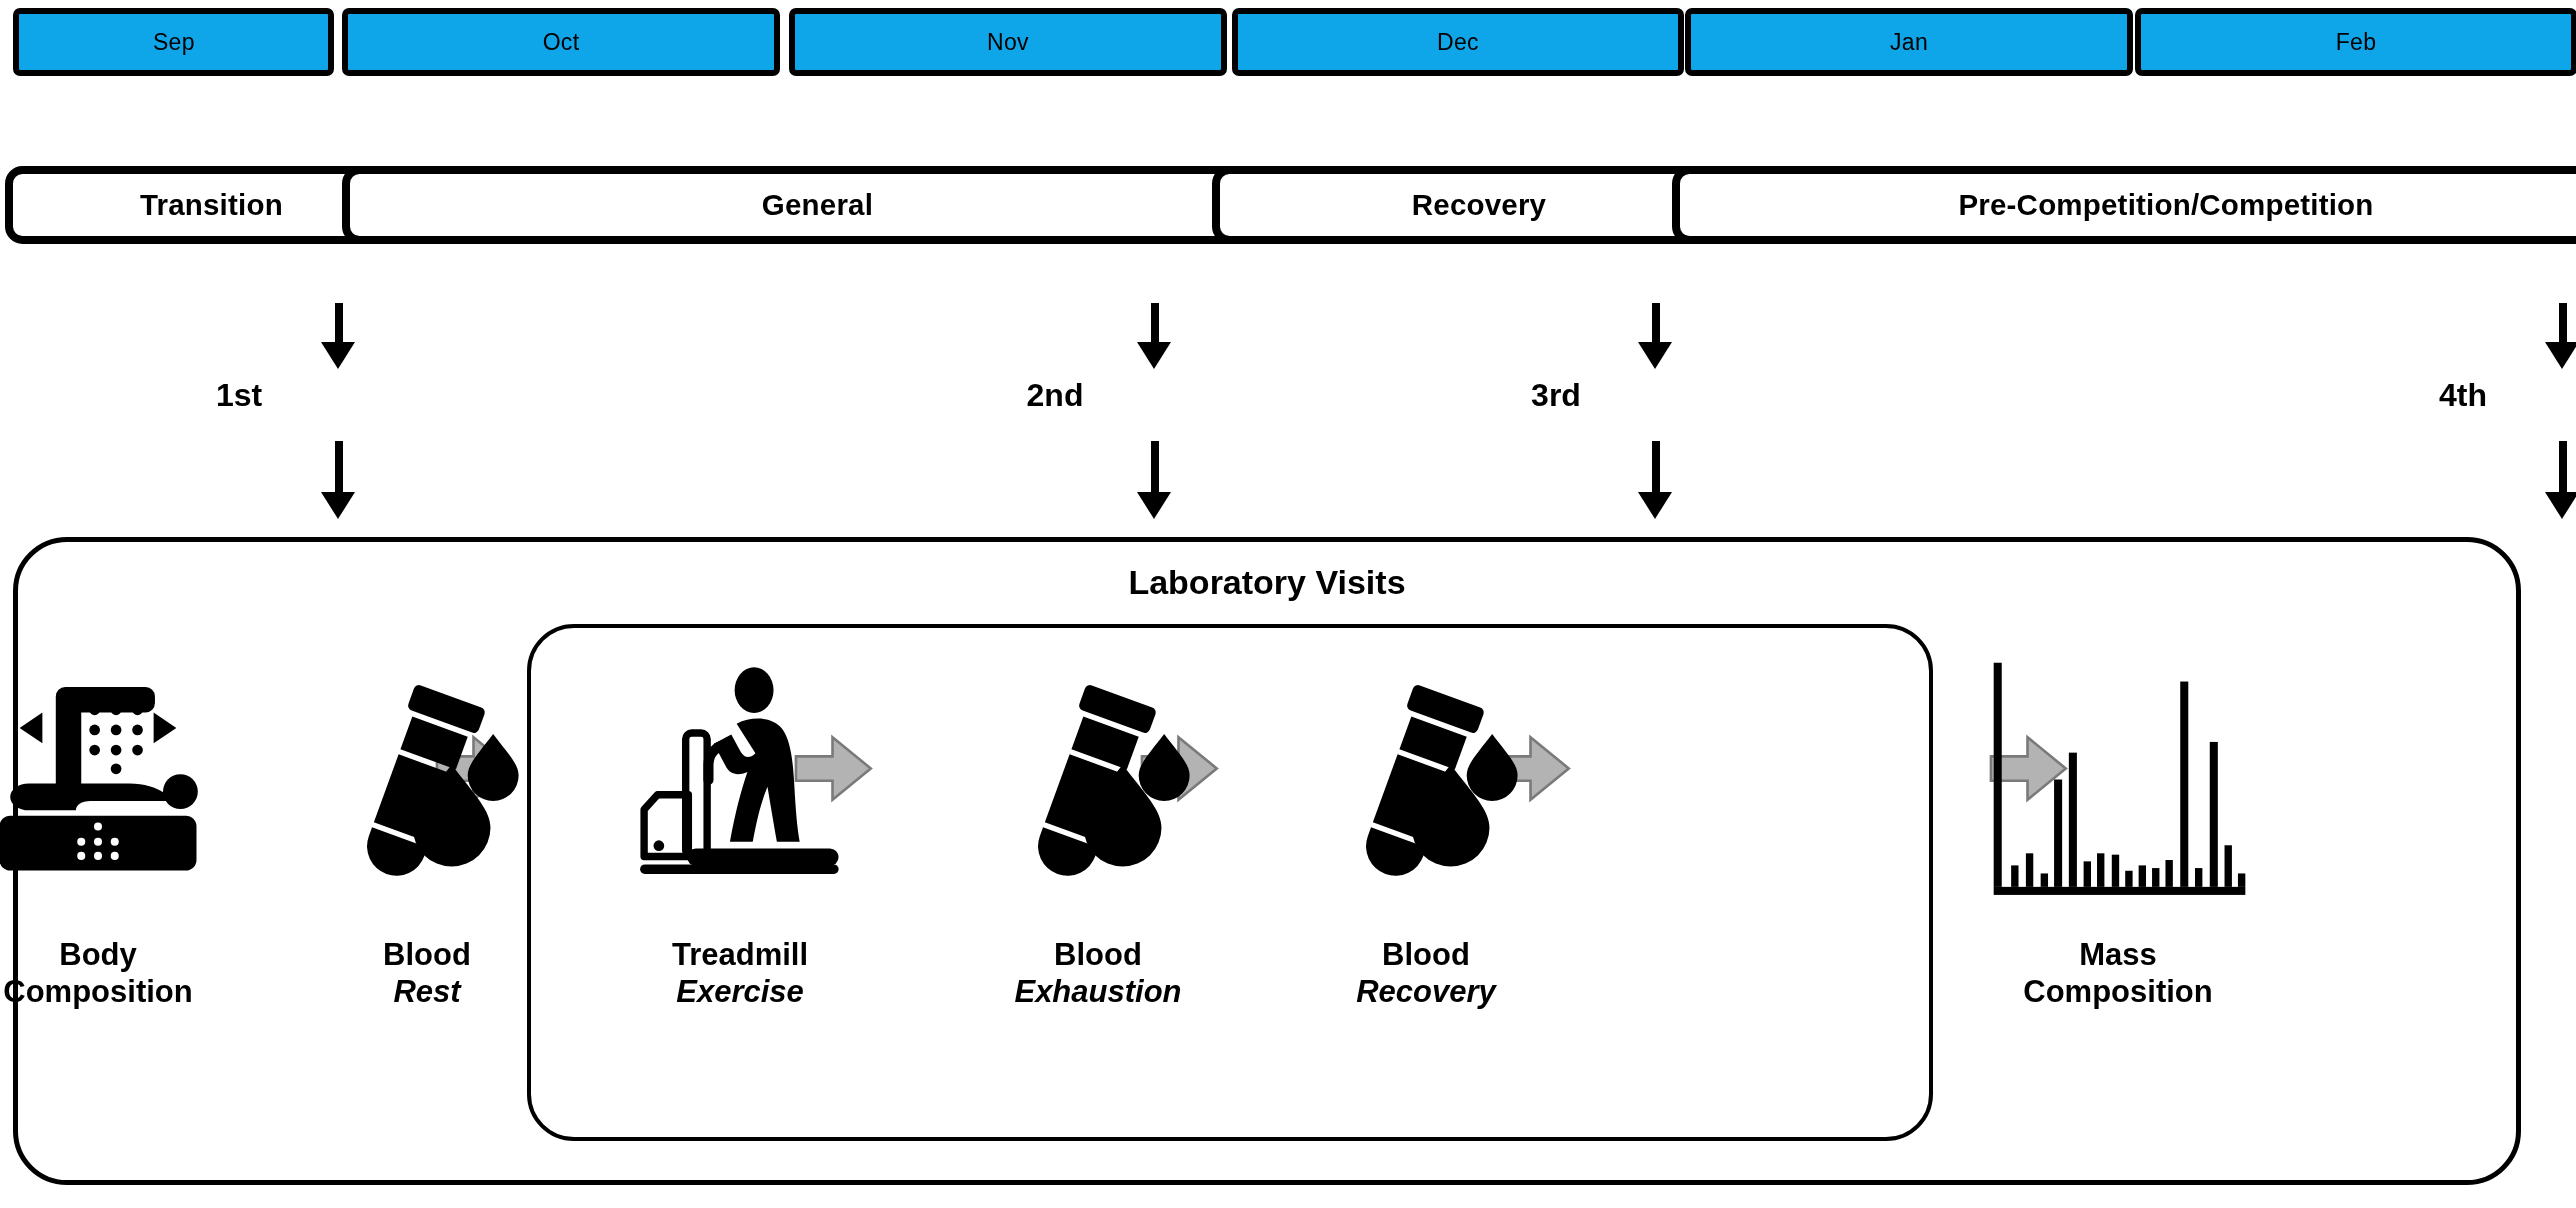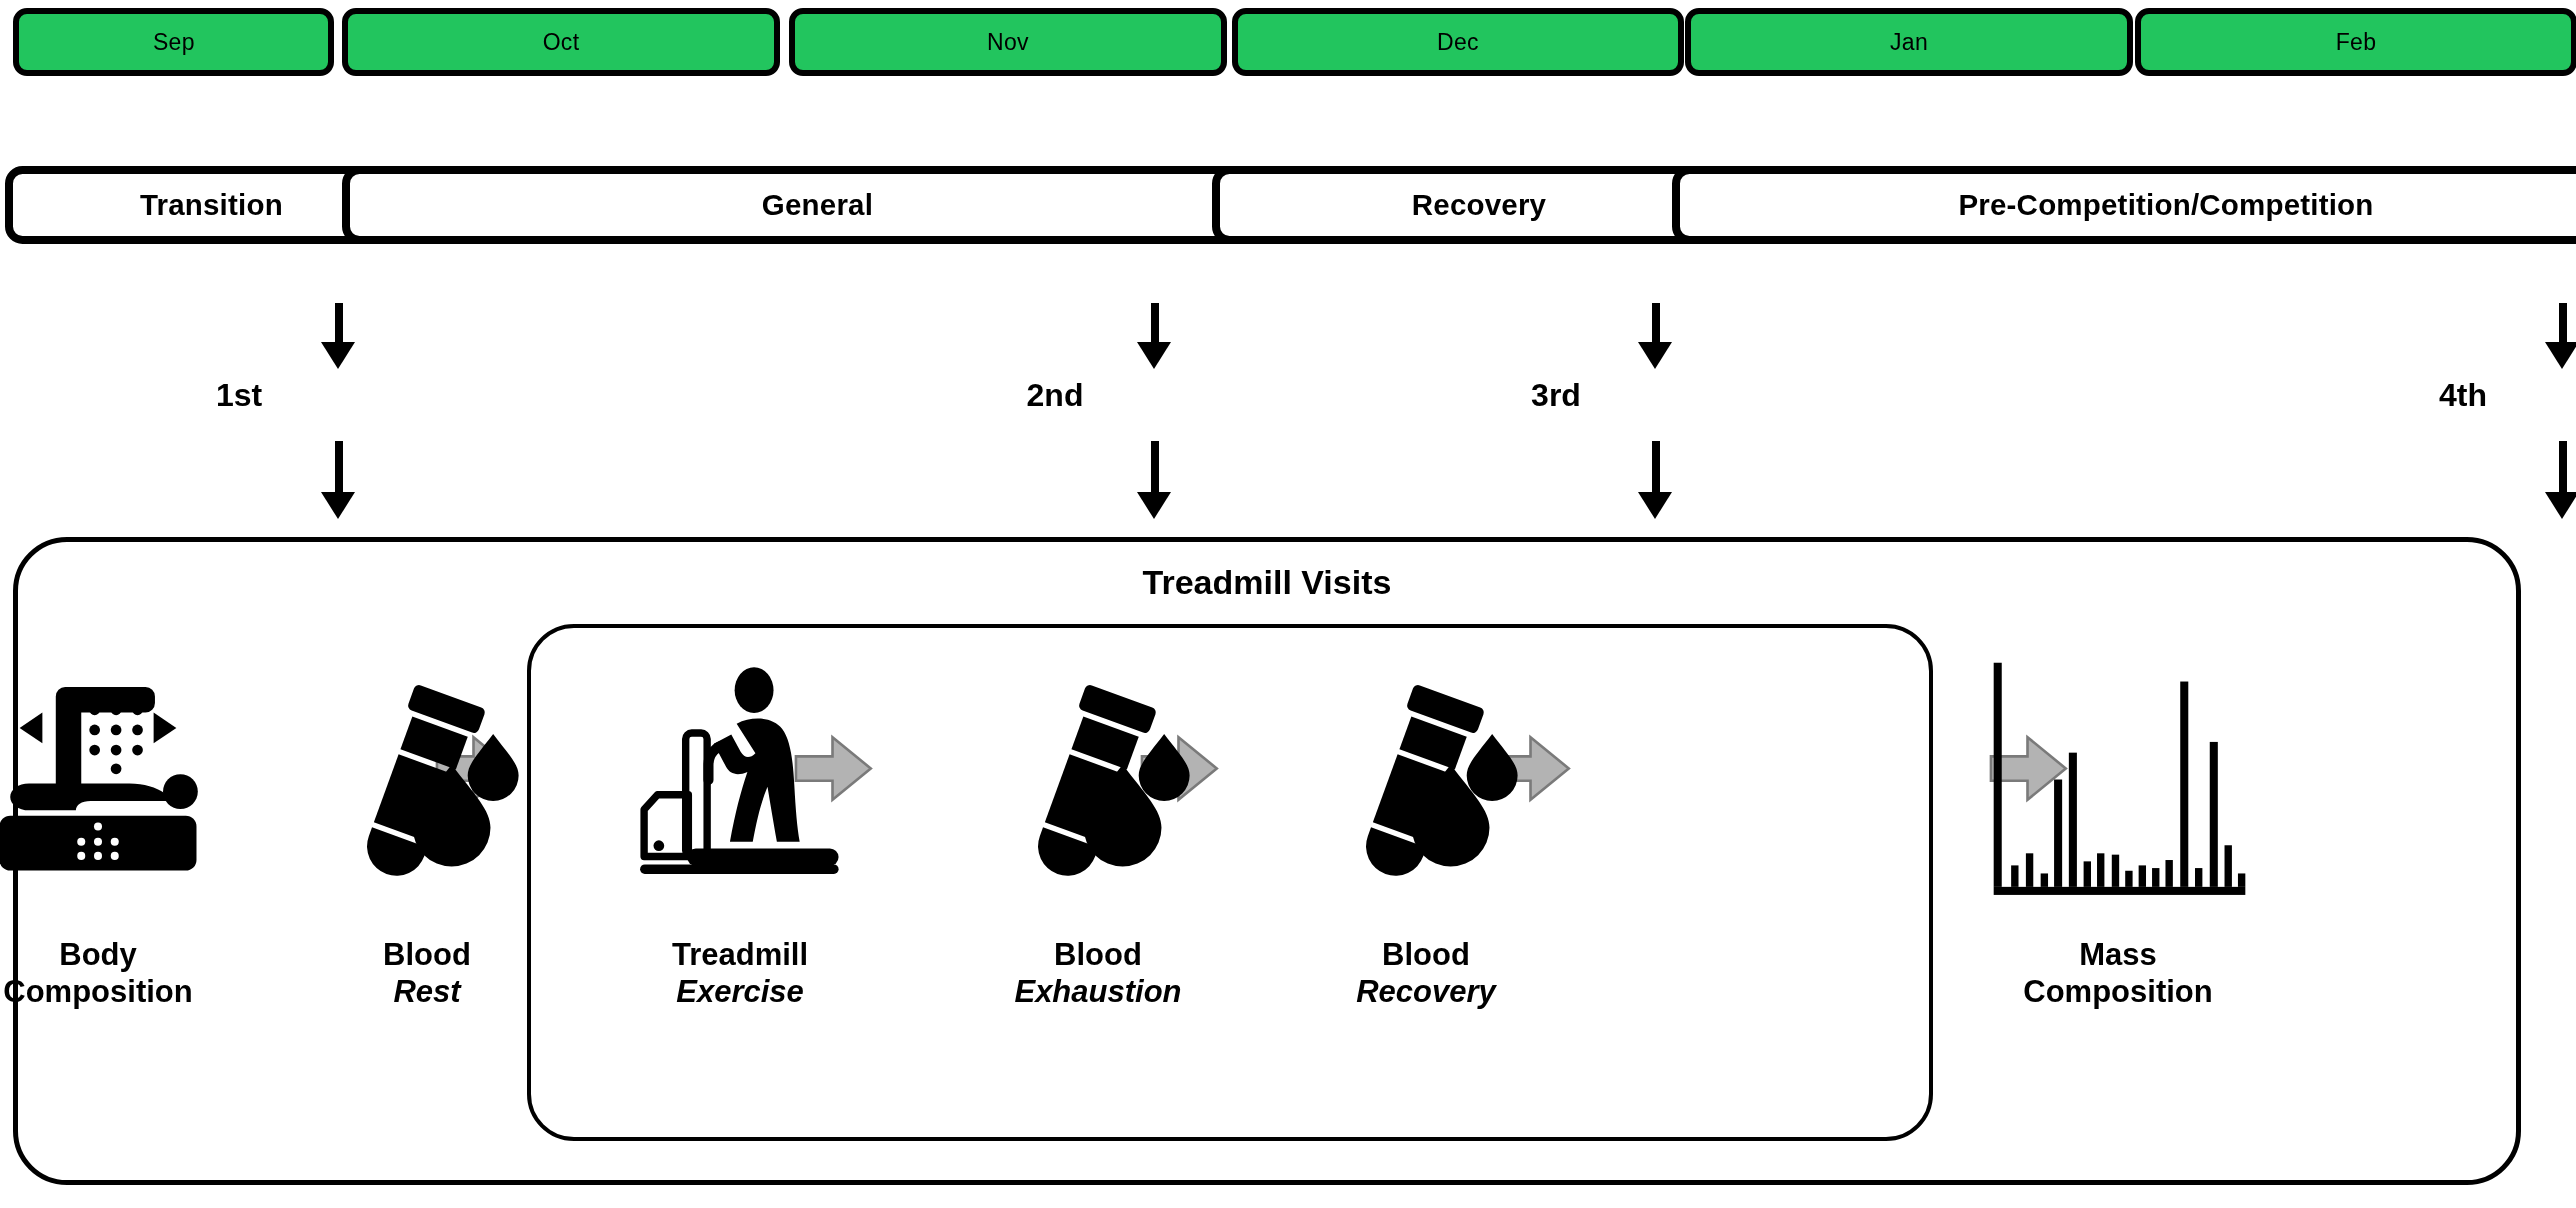--- a/index.html
+++ b/index.html
@@ -2,21 +2,21 @@
 <html style="font-size:10.7px"><head>
 <meta charset="utf-8">
 <style>
   html,body{margin:0;padding:0;background:#fff;}
   body{width:2576px;height:1208px;position:relative;overflow:hidden;
        font-family:"Liberation Sans","DejaVu Sans",sans-serif;color:#000;}
 
   
   .month-box{
     position:absolute;top:8px;height:56px;
-    border:6px solid #000;border-radius:14px;background:#22c55e;
+    border:6px solid #000;border-radius:7px;background:#0ea5e9;
     display:flex;align-items:center;justify-content:center;
     font-size:23px;font-weight:400;letter-spacing:0.3px;
   }
   
   .phase-box{
     position:absolute;top:166px;height:62px;
     border:8.7px solid #000;border-radius:17.5px;background:#fff;
     display:flex;align-items:center;justify-content:center;
     font-size:29.5px;font-weight:700;letter-spacing:0.2px;white-space:nowrap;padding-left:36px;
   }
@@ -105,21 +105,21 @@
   <div class="visit" style="left:2489px;">
     <div class="stem a"></div>
     <div class="head a"></div>
     <div class="ord" style="left:-101px;">4th</div>
     <div class="stem b"></div>
     <div class="head b"></div>
   </div>
 </div>
 
 <div id="lab-outer"></div>
-<div id="lab-title">Treadmill Visits</div>
+<div id="lab-title">Laboratory Visits</div>
 <div id="lab-inner"></div>
 
 <div class="step" style="left:-60px;">
   <div class="art">
     <svg width="222" height="201" viewBox="0 0 330 300" aria-hidden="true">
 
       <path d="M118 12 h118 a14 14 0 0 1 14 14 v10 a14 14 0 0 1 -14 14 h-96 v108 a14 14 0 0 1 -14 14 h-10
                a14 14 0 0 1 -14 -14 V26 a14 14 0 0 1 14 -14 z" fill="#000"></path>
 
       <g fill="#000">

